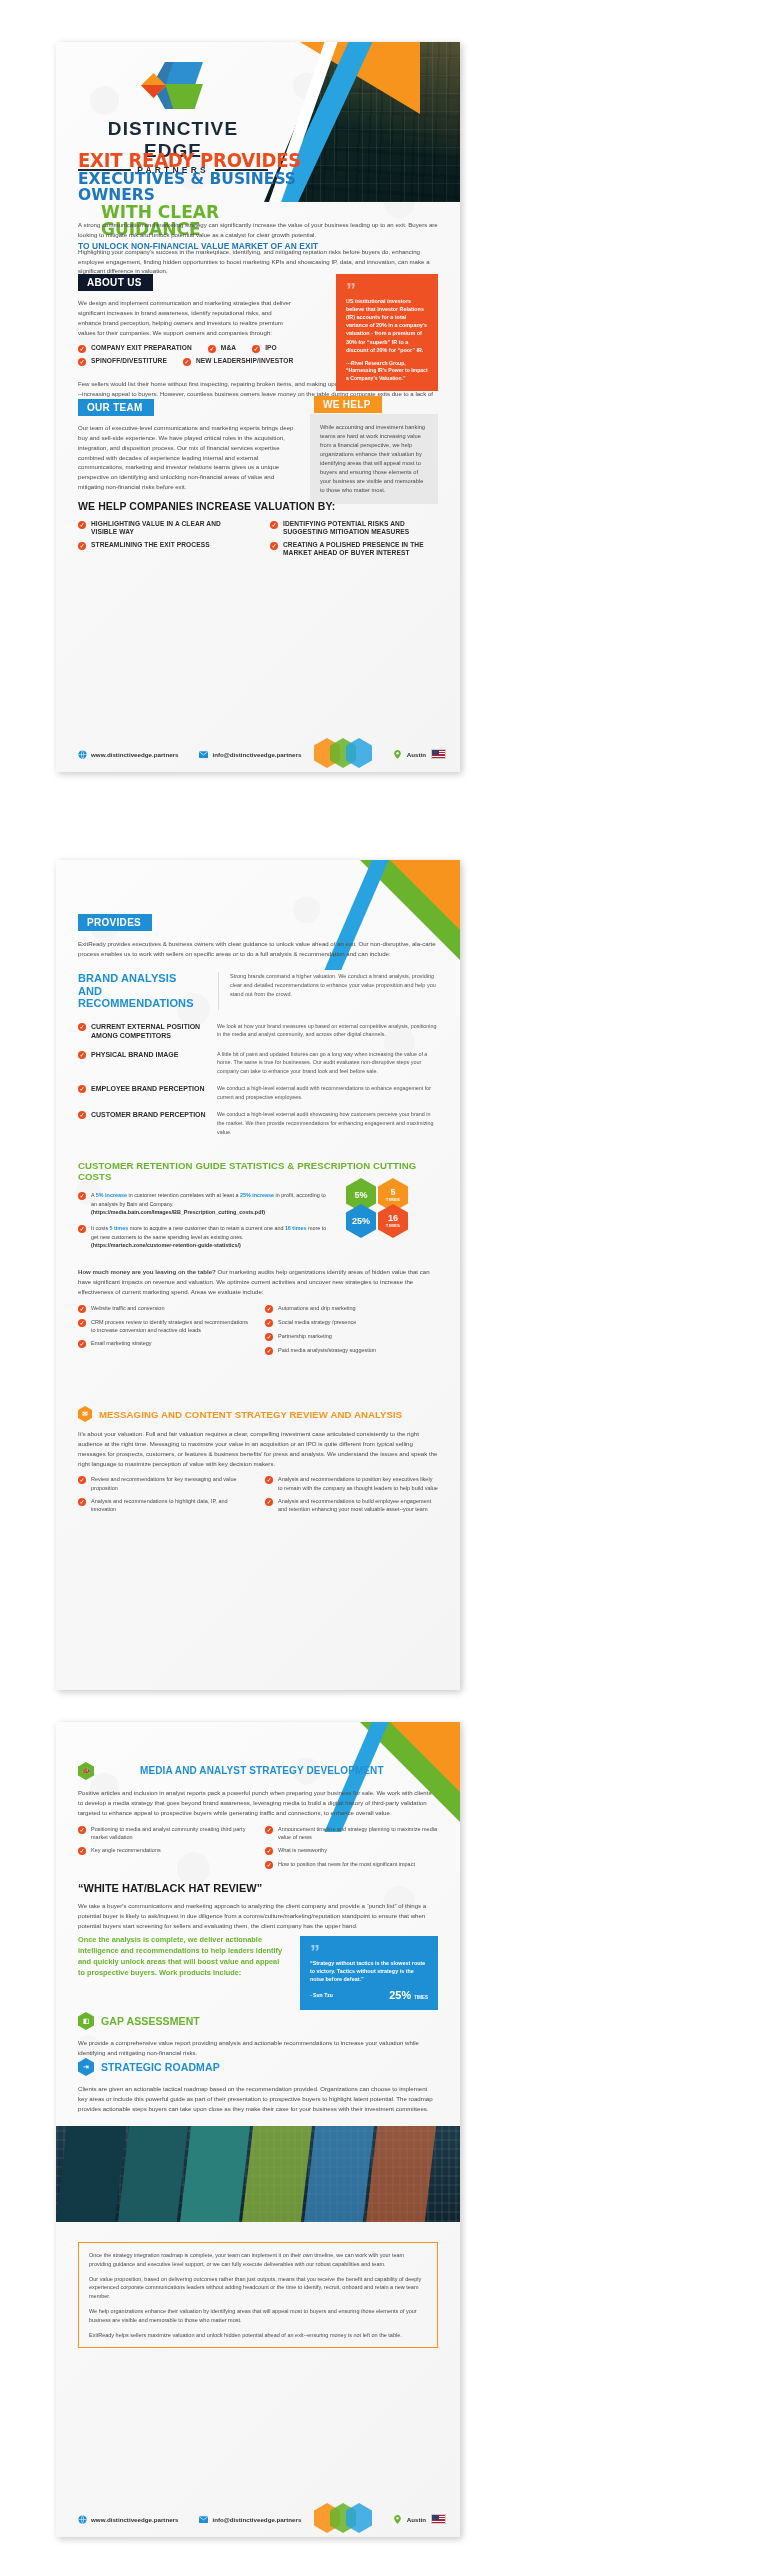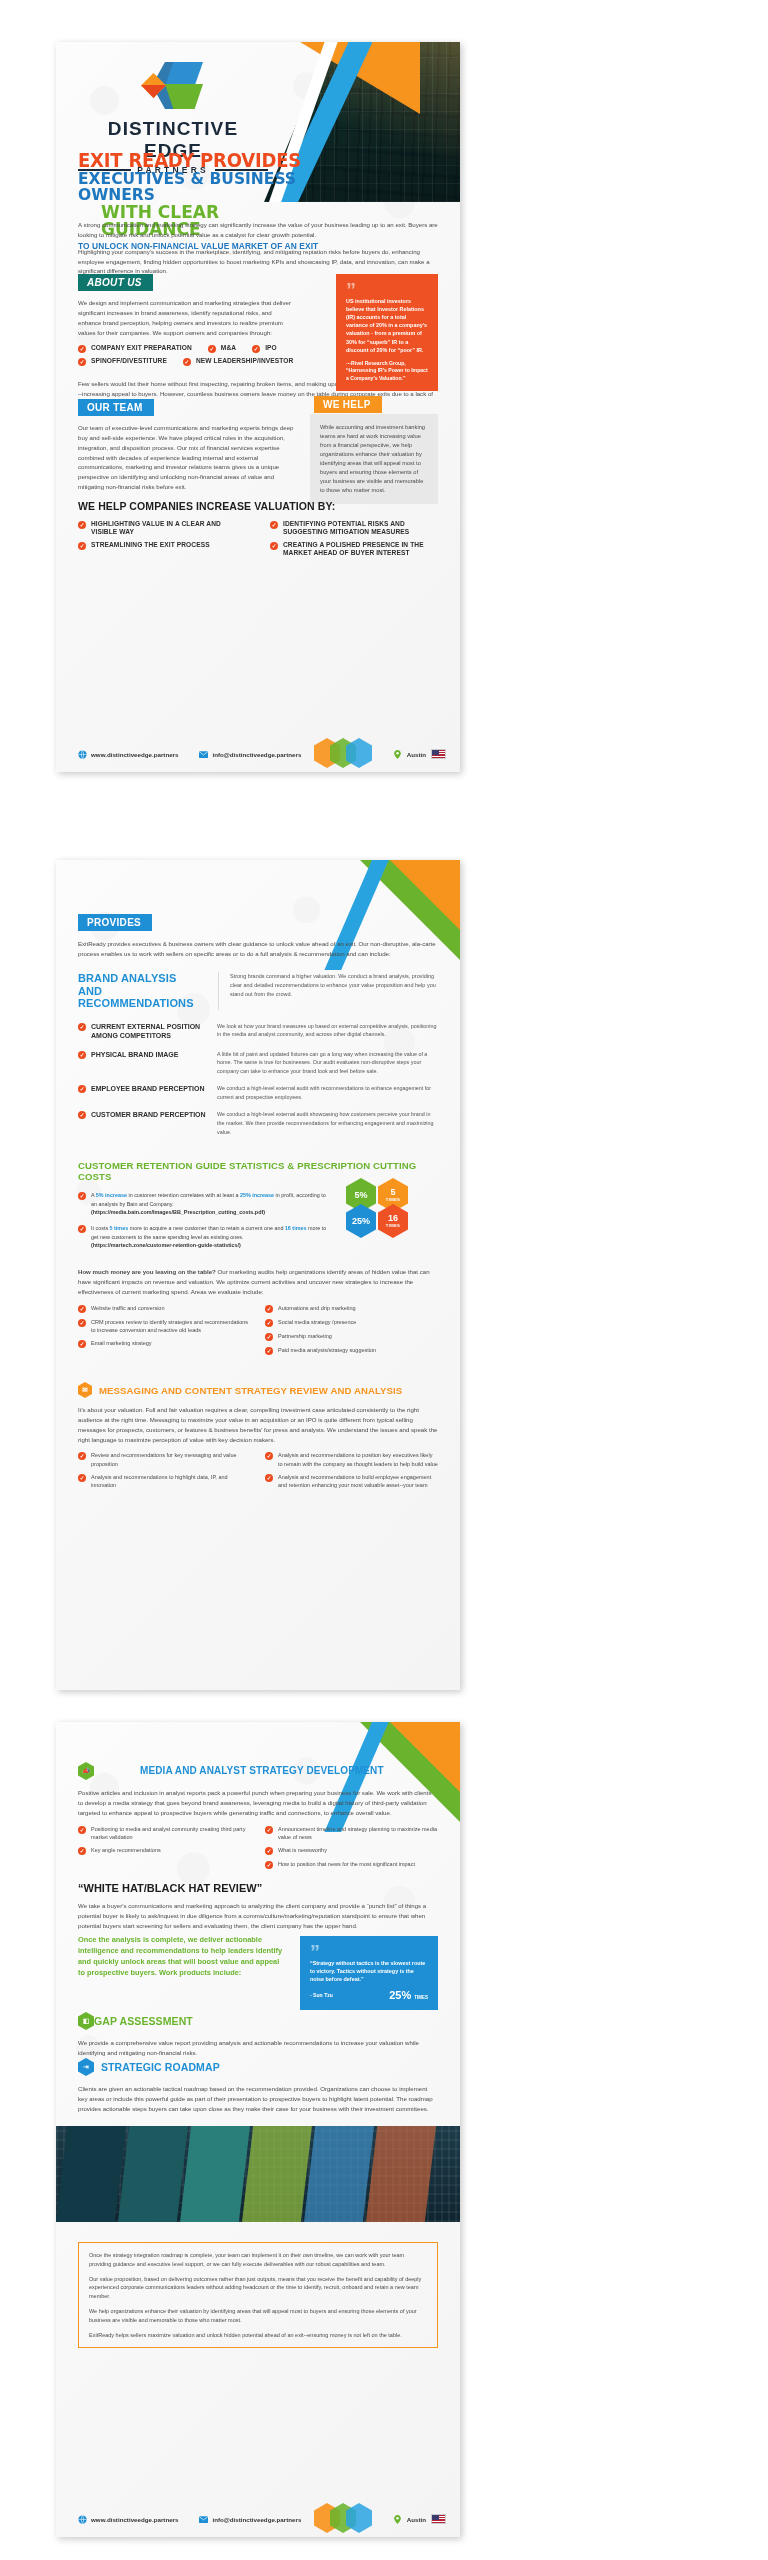--- a/index.html
+++ b/index.html
@@ -110,21 +110,21 @@
   .hl4 { font-size: 8.4px; font-weight: 700; color: #1e77bf; letter-spacing: .1px;
          margin-top: 2px; }
 
   .body-col { position: absolute; left: 22px; width: 360px; }
   .ptxt { font-size: 6.1px; line-height: 1.62; color: #4a4a4a; margin-bottom: 7px; }
 
   .badge {
     display: inline-block; padding: 3px 11px 3px 9px; color: #fff;
     font-size: 10px; font-weight: 700; letter-spacing: .3px;
   }
-  .badge.green { background: #0f766e; font-style: italic; }
+  .badge.green { background: #0f172a; }
   .badge.blue  { background: #1e8fd5; }
   .badge.orange{ background: #f7941e; }
 
   .chk-row { display: flex; align-items: flex-start; gap: 5px; margin-bottom: 4px; }
   .chk {
     flex: 0 0 auto; width: 8px; height: 8px; border-radius: 50%;
     background: #ed4b1e; color: #fff; font-size: 5.6px; line-height: 8px;
     text-align: center; font-weight: 700; margin-top: 1px;
   }
   .chk-label { font-size: 6.6px; font-weight: 700; color: #2e2e2e; letter-spacing: .1px;
@@ -538,21 +538,21 @@
               <div class="b-txt">Partnership marketing</div>
             </div>
           <div class="b-row">
               <div class="chk">✓</div>
               <div class="b-txt">Paid media analysis/strategy suggestion</div>
             </div>
         </div>
       </div>
     </div>
 
-    <div class="body-col" style="top:522px;">
+    <div class="body-col" style="top:546px;">
       <div style="display:flex; align-items:center; gap:7px;">
         <div class="ico-hex" style="background:#f7941e;">✉</div>
         <div class="sec-title-orange">MESSAGING AND CONTENT STRATEGY REVIEW AND ANALYSIS</div>
       </div>
       <p class="ptxt" style="margin-top:7px;">It's about your valuation. Full and fair valuation requires a clear, compelling investment case articulated consistently to the right audience at the right time. Messaging to maximize your value in an acquisition or an IPO is quite different from typical selling messages for prospects, customers, or features &amp; business benefits' for press and analysts. We understand the issues and speak the right language to maximize perception of value with key decision makers.</p>
       <div class="bullet-2col" style="margin-top:5px;">
         <div class="b2c">
           <div class="b-row">
               <div class="chk">✓</div>
               <div class="b-txt">Review and recommendations for key messaging and value proposition</div>
@@ -635,21 +635,21 @@
       <div style="display:flex; align-items:center; justify-content:space-between; margin-top:6px;">
         <div class="quote-attr" style="margin:0;">- Sun Tzu</div>
         <div style="display:flex; align-items:baseline; gap:3px;">
           <span style="font-size:11px; font-weight:700;">25%</span>
           <span style="font-size:4.5px; font-weight:700;">TIMES</span>
         </div>
       </div>
     </div>
 
     <div class="body-col" style="top:290px;">
-      <div style="display:flex; align-items:center; ">
+      <div style="display:flex; align-items:center; gap:7px;">
         <div class="ico-hex" style="background:#6ab42d; width:16px; height:18px;">◧</div>
         <div class="sec-title-green" style="font-size:10.5px;">GAP ASSESSMENT</div>
       </div>
       <p class="ptxt" style="margin-top:8px;">We provide a comprehensive value report providing analysis and actionable recommendations to increase your valuation while identifying and mitigating non-financial risks.</p>
     </div>
 
     <div class="body-col" style="top:336px;">
       <div style="display:flex; align-items:center; gap:7px;">
         <div class="ico-hex" style="background:#1e8fd5; width:16px; height:18px;">⇥</div>
         <div class="sec-title-blue" style="font-size:10.5px;">STRATEGIC ROADMAP</div>

